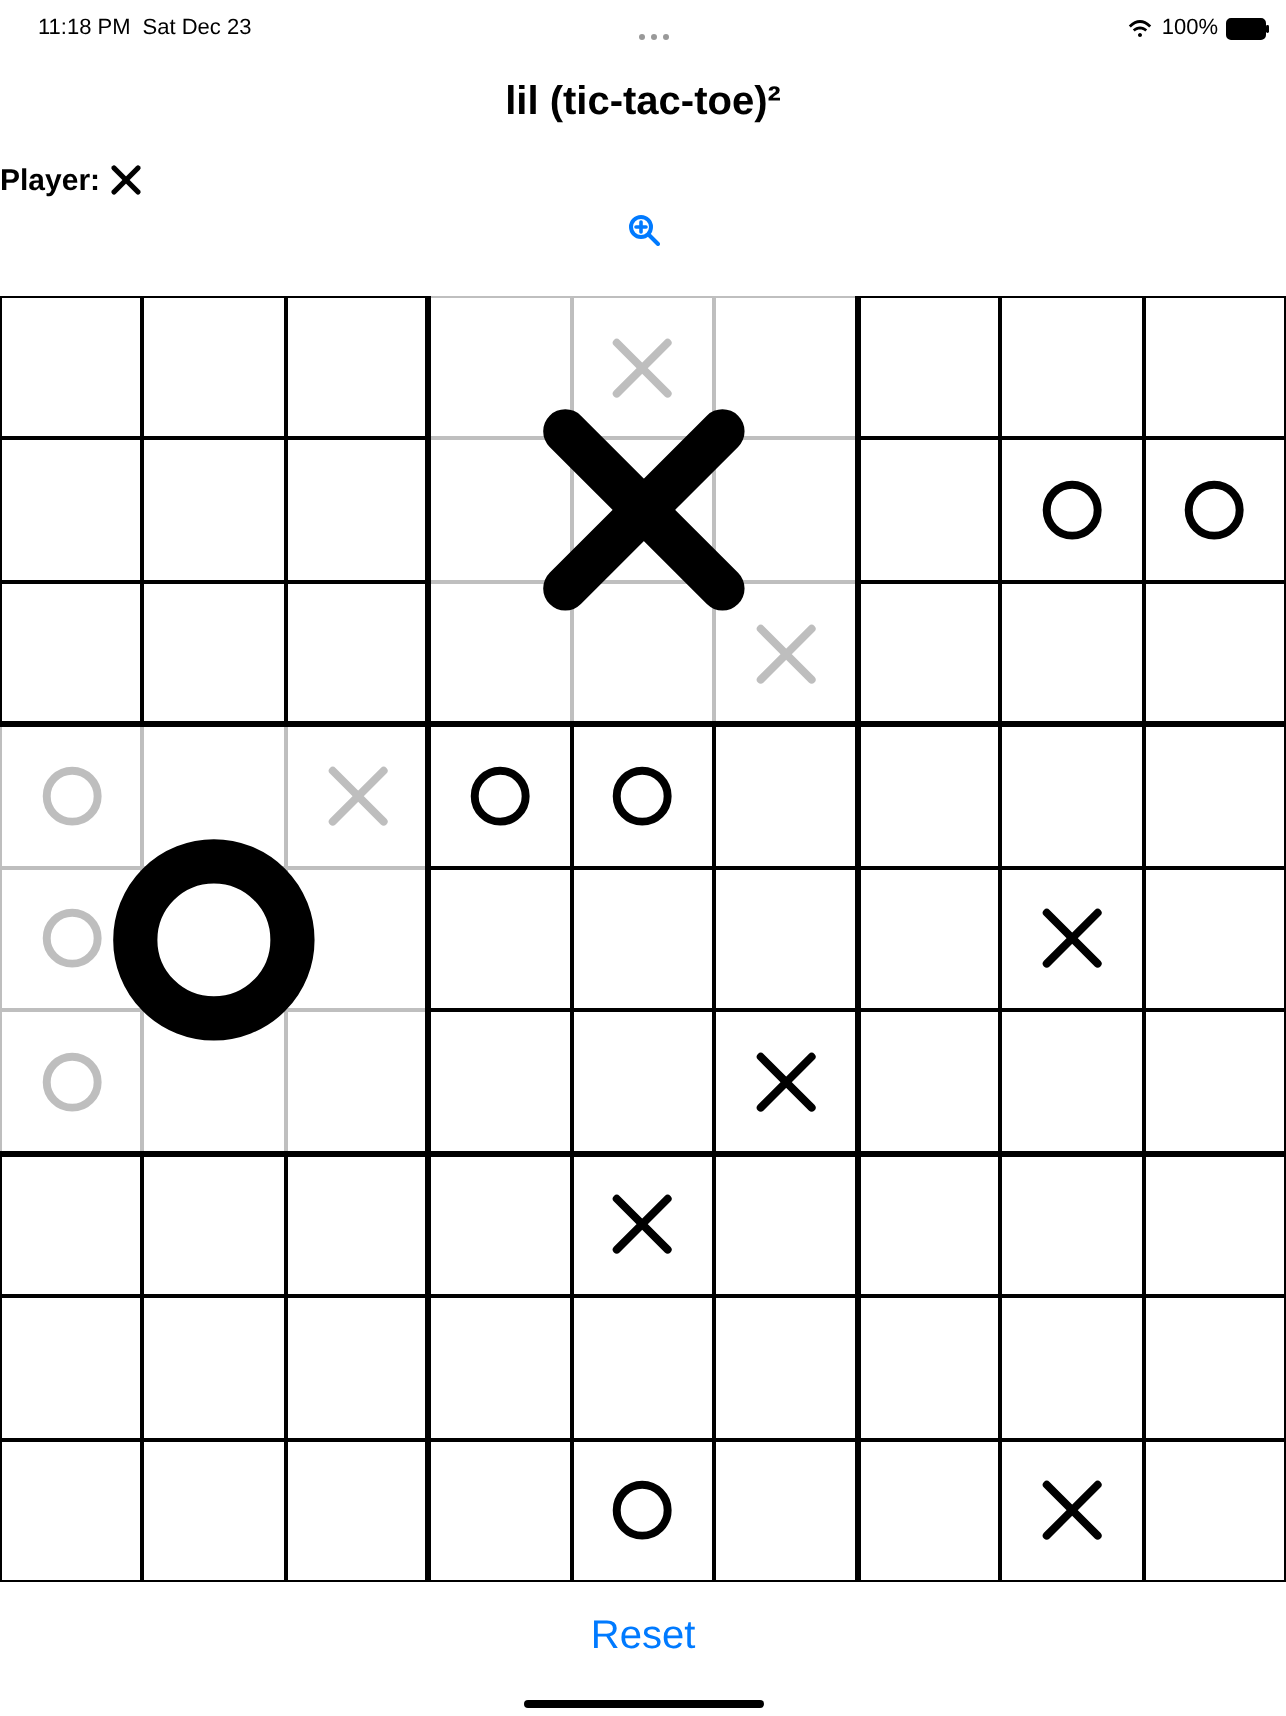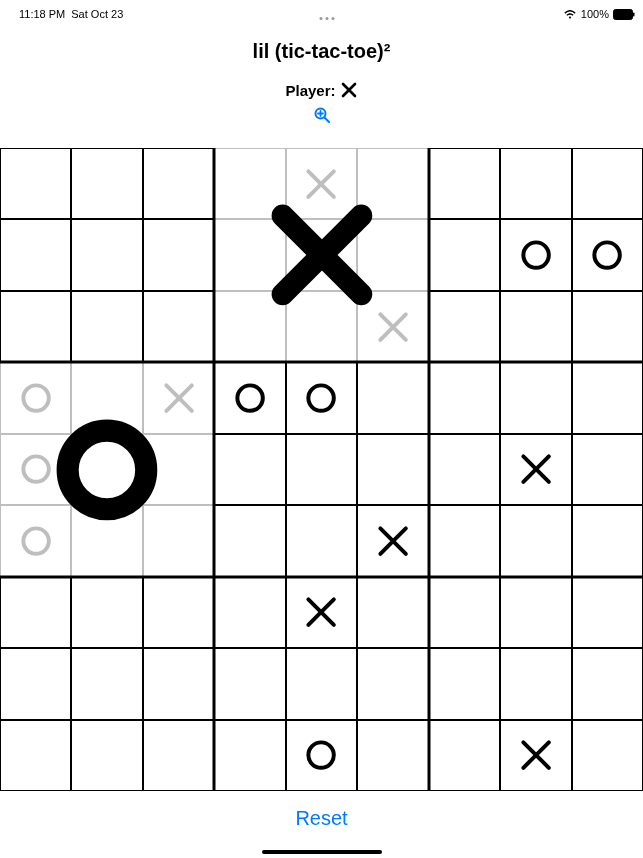--- a/index.html
+++ b/index.html
@@ -4,21 +4,21 @@
 <style>
   * { box-sizing: border-box; margin: 0; padding: 0; }
   html, body { width: 643px; height: 858px; background: #fff; font-family: -apple-system, "Helvetica Neue", Arial, sans-serif; position: relative; overflow: hidden; }
   .status-bar { position: absolute; top: 0; left: 11px; right: 0; height: 20px; display: flex; align-items: flex-end; padding: 0 8px; font-size: 11px; font-weight: 500; color: #000; gap: 44px; }
   .status-left { display: flex; gap: 6px; }
   .status-center { position: absolute; left: 50%; transform: translateX(-50%); display: flex; gap: 3px; }
   .status-center .dot { width: 3px; height: 3px; border-radius: 50%; background: #999; }
   .status-right { margin-left: auto; display: flex; align-items: center; gap: 4px; }
   .wifi-icon svg, .battery-icon svg { display: block; }
   .title { text-align: center; font-size: 20px; font-weight: 700; margin-top: 40px; }
-  .player-row { text-align: center; font-size: 15px; font-weight: 700; margin-top: 18px; display: flex; justify-content: center; align-items: center; gap: 4px; }
+  .player-row { text-align: center; font-size: 15px; font-weight: 700; margin-top: 18px; display: flex; align-items: center; gap: 4px; }
   .player-row .mark { display: inline-flex; width: 18px; height: 18px; }
   .zoom-row { text-align: center; margin-top: 6px; }
   .zoom-btn { color: #007aff; background: none; border: none; cursor: pointer; padding: 2px; }
   .board-wrap { position: absolute; top: 148px; left: 0; width: 643px; height: 643px; }
   .super-grid { position: absolute; inset: 0; display: grid; grid-template-columns: repeat(3,1fr); grid-template-rows: repeat(3,1fr); }
   .super-cell { position: relative; }
   .sub-grid { position: absolute; inset: 0; display: grid; grid-template-columns: repeat(3,1fr); grid-template-rows: repeat(3,1fr); }
   .sub-cell { position: relative; border: 0.5px solid #000; display: flex; align-items: center; justify-content: center; cursor: pointer; }
   .sub-cell.faded { opacity: 0.25; }
   .sub-cell svg { width: 55%; height: 55%; }
@@ -28,21 +28,21 @@
   .reset-row { position: absolute; bottom: 28px; left: 0; right: 0; text-align: center; }
   .reset-btn { color: #007aff; background: none; border: none; font-size: 20px; cursor: pointer; }
   .home-indicator { position: absolute; bottom: 4px; left: 50%; transform: translateX(-50%); width: 120px; height: 4px; background: #000; border-radius: 3px; }
 </style>
 </head>
 <body>
 
 <div class="status-bar">
   <div class="status-left">
     <span>11:18 PM</span>
-    <span>Sat Oct 23</span>
+    <span>Sat Dec 23</span>
   </div>
   <div class="status-center">
     <span class="dot"></span>
       <span class="dot"></span>
       <span class="dot"></span>
   </div>
   <div class="status-right">
     <span class="wifi-icon">
       <svg width="14" height="10" viewBox="0 0 14 10">
           <path d="M7 9.5c.6 0 1-.5 1-1s-.4-1-1-1-1 .5-1 1 .4 1 1 1zm-2.6-2.7c.7-.7 1.6-1 2.6-1s1.9.3 2.6 1l1-1C9.5 4.7 8.3 4.2 7 4.2s-2.5.5-3.6 1.6l1 1zm-2-2C4 3.2 5.4 2.5 7 2.5s3 .7 4.6 2.3l1-1C10.6 1.8 8.9 1 7 1S3.4 1.8 1.4 3.8l1 1z" fill="#000"></path>

